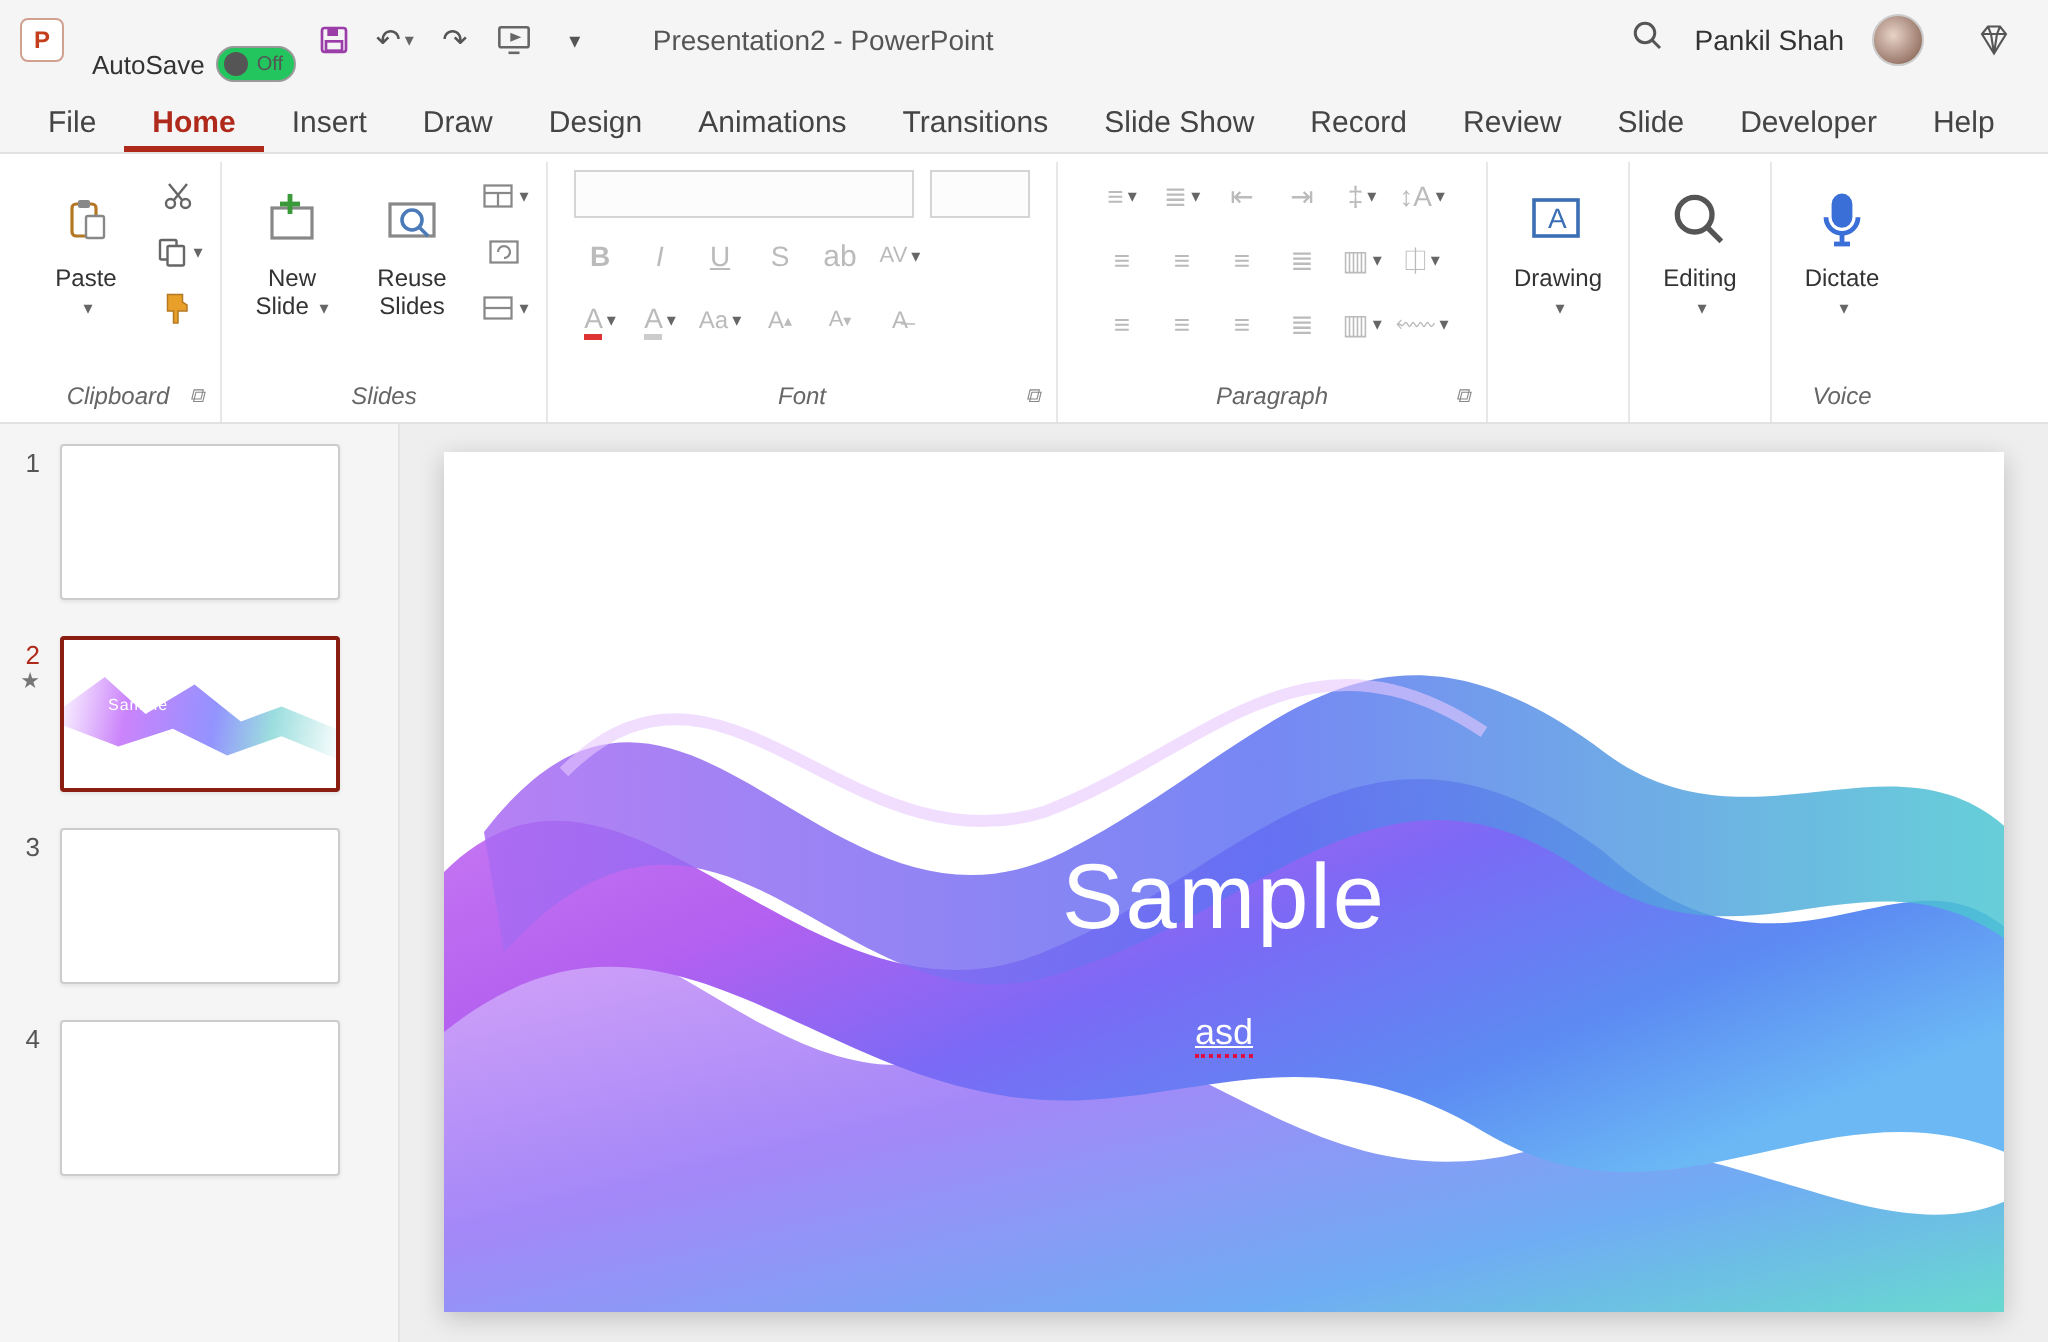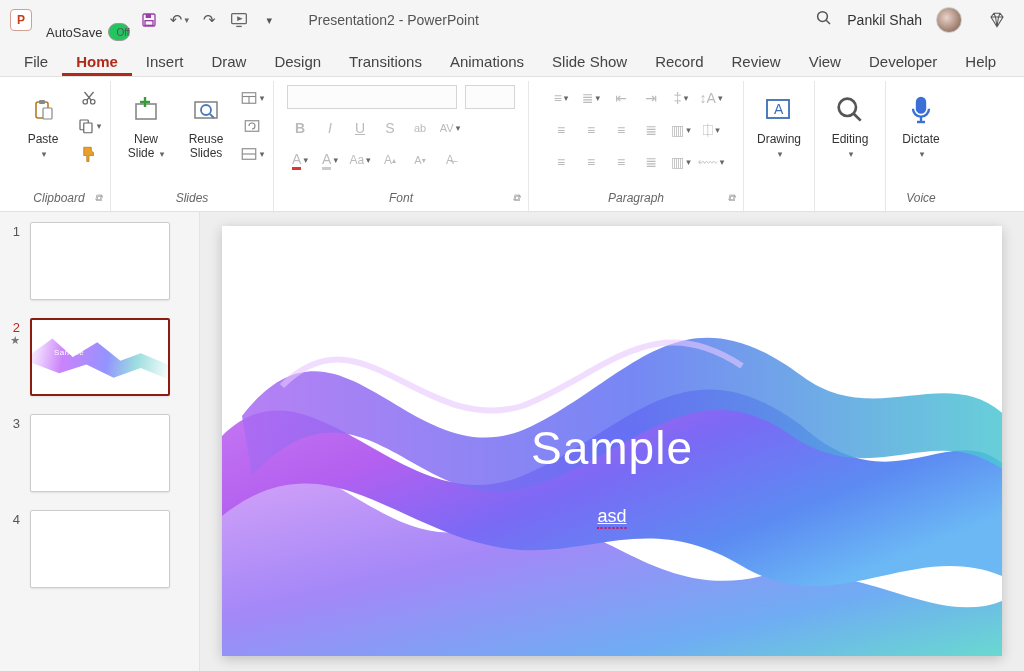--- a/index.html
+++ b/index.html
@@ -2,21 +2,21 @@
 <html><head>
 <meta charset="utf-8">
 <style>
   * { box-sizing: border-box; margin: 0; padding: 0; font-family: "Segoe UI", Arial, sans-serif; }
   body { width: 1024px; height: 671px; background: #f5f5f5; overflow: hidden; user-select: none; }
 
   
   .titlebar { height: 40px; background: #f5f5f5; display: flex; align-items: center; padding: 0 10px; gap: 8px; }
   .app-icon { width: 22px; height: 22px; background:#fff; border:1px solid #d0a090; border-radius:4px; display:flex; align-items:center; justify-content:center; color:#c43e1c; font-weight:700; font-size:12px; }
   .autosave { display:flex; align-items:center; gap:6px; font-size:13px; color:#333; margin-left:6px;margin-top:24px; }
-  .toggle { width:22px; height:18px; border:1px solid #999; border-radius:10px; position:relative; background:#22c55e; display:flex; align-items:center; }
+  .toggle { width:40px; height:18px; border:1px solid #999; border-radius:10px; position:relative; background:#22c55e; display:flex; align-items:center; }
   .toggle .knob { width:12px; height:12px; background:#555; border-radius:50%; margin-left:3px; }
   .toggle .off { font-size:10px; color:#555; margin-left:4px; }
   .qat-btn { width:22px; height:22px; display:flex; align-items:center; justify-content:center; color:#555; font-size:15px; }
   .save-icon svg { width:16px; height:16px; }
   .doc-title { margin-left:20px; font-size:14px; color:#555; }
   .title-right { margin-left:auto; display:flex; align-items:center; gap:14px; padding-right:6px;}
   .search-icon { font-size:16px; color:#555; }
   .user-name { font-size:14px; color:#333; }
   .avatar { width:26px; height:26px; border-radius:50%; background: radial-gradient(circle at 40% 40%, #e8d3c8, #7a5545); border:1px solid #ccc; }
   .diamond-icon svg { width:18px; height:18px; stroke:#555; fill:none; stroke-width:1.4; }
@@ -119,26 +119,26 @@
     </div>
   </div>
 </div>
 
 <div class="tabs">
   <div class="tab">File</div>
   <div class="tab active">Home</div>
   <div class="tab">Insert</div>
   <div class="tab">Draw</div>
   <div class="tab">Design</div>
+  <div class="tab">Animations</div>
   <div class="tab">Transitions</div>
-  <div class="tab">Animations</div>
   <div class="tab">Slide Show</div>
   <div class="tab">Record</div>
   <div class="tab">Review</div>
-  <div class="tab">View</div>
+  <div class="tab">Slide</div>
   <div class="tab">Developer</div>
   <div class="tab">Help</div>
 </div>
 
 <div class="ribbon">
 
   <div class="group">
     <div class="group-controls">
       <div class="big-btn">
         <div class="icon-area">
@@ -241,21 +241,21 @@
         <div class="mini-btn muted">
             <b>B</b>
           </div>
         <div class="mini-btn muted">
             <i>I</i>
           </div>
         <div class="mini-btn muted">
             <u>U</u>
           </div>
         <div class="mini-btn muted">S</div>
-        <div class="mini-btn muted" style="font-size:11px;">ab</div>
+        <div class="mini-btn muted" style="font-size:15px;">ab</div>
         <div class="mini-btn muted" style="font-size:11px;">AV<span class="chev">▾</span></div>
       </div>
       <div class="row">
         <div class="mini-btn muted">
             <span style="border-bottom:3px solid #d33;">A</span>
             <span class="chev">▾</span>
           </div>
         <div class="mini-btn muted">
             <span style="border-bottom:3px solid #ccc;">A</span>
             <span class="chev">▾</span>

